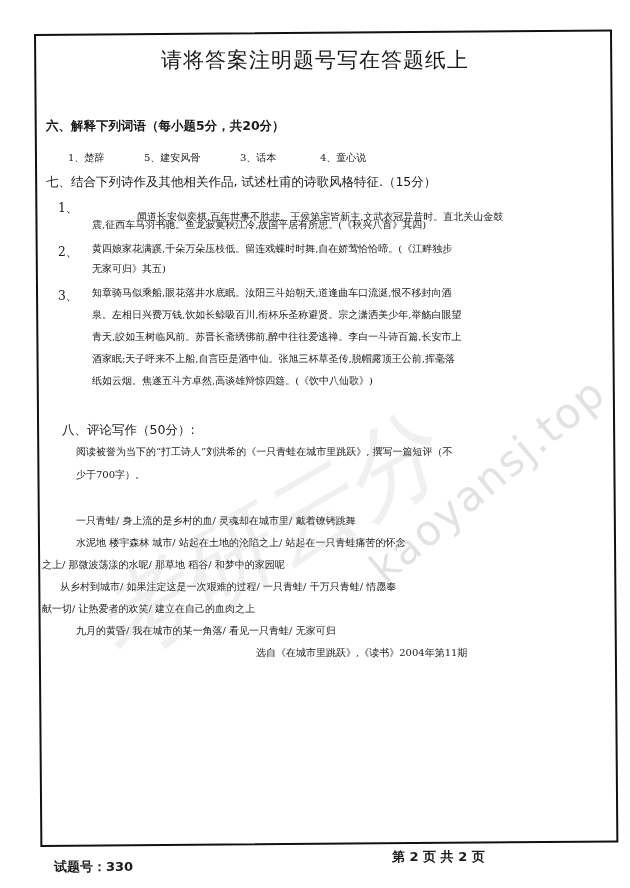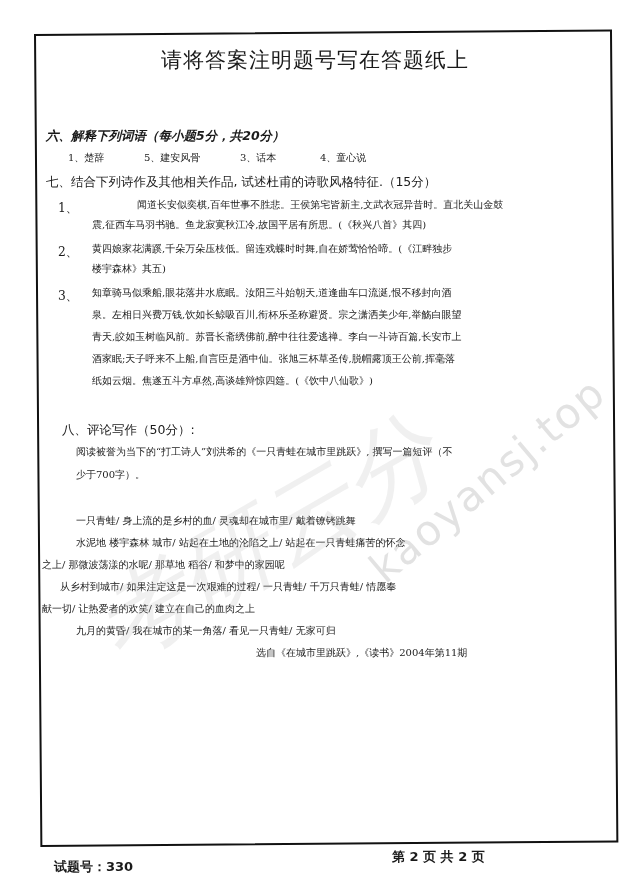--- a/index.html
+++ b/index.html
@@ -32,35 +32,35 @@
   }
   .footer { position: absolute; font-size: 13px; font-weight: bold; font-family: "DejaVu Sans", sans-serif; }
 </style>
 </head>
 <body>
 
 <div class="frame"></div>
 
 <div class="title">请将答案注明题号写在答题纸上</div>
 
-<div class="line sec bold" style="left:46px;top:130px;font-style:italic;">六、解释下列词语（每小题5分，共20分）</div>
+<div class="line sec bold" style="left:46px;top:120px;">六、解释下列词语（每小题5分，共20分）</div>
 <div class="line" style="left:68px;top:153px;">1、楚辞</div>
 <div class="line" style="left:144px;top:153px;">5、建安风骨</div>
 <div class="line" style="left:240px;top:153px;">3、话本</div>
 <div class="line" style="left:320px;top:153px;">4、童心说</div>
 
 <div class="line sec" style="left:46px;top:176px;">七、结合下列诗作及其他相关作品, 试述杜甫的诗歌风格特征.（15分）</div>
 
 <div class="num" style="left:58px;top:200px;">1、</div>
-<div class="line" style="left:92px;top:200px;padding-left:45px;">闻道长安似奕棋,百年世事不胜悲。王侯第宅皆新主,文武衣冠异昔时。直北关山金鼓</div>
+<div class="line" style="left:92px;top:212px;padding-left:45px;">闻道长安似奕棋,百年世事不胜悲。王侯第宅皆新主,文武衣冠异昔时。直北关山金鼓</div>
 <div class="line" style="left:92px;top:220px;">震,征西车马羽书驰。鱼龙寂寞秋江冷,故国平居有所思。(《秋兴八首》其四)</div>
 
 <div class="num" style="left:58px;top:244px;">2、</div>
 <div class="line" style="left:92px;top:244px;">黄四娘家花满蹊,千朵万朵压枝低。留连戏蝶时时舞,自在娇莺恰恰啼。(《江畔独步</div>
-<div class="line" style="left:92px;top:264px;">楼宇森林》其五)</div>
+<div class="line" style="left:92px;top:264px;">无家可归》其五)</div>
 
 <div class="num" style="left:58px;top:288px;">3、</div>
 <div class="line" style="left:92px;top:288px;">知章骑马似乘船,眼花落井水底眠。汝阳三斗始朝天,道逢曲车口流涎,恨不移封向酒</div>
 <div class="line" style="left:92px;top:310px;">泉。左相日兴费万钱,饮如长鲸吸百川,衔杯乐圣称避贤。宗之潇洒美少年,举觞白眼望</div>
 <div class="line" style="left:92px;top:332px;">青天,皎如玉树临风前。苏晋长斋绣佛前,醉中往往爱逃禅。李白一斗诗百篇,长安市上</div>
 <div class="line" style="left:92px;top:354px;">酒家眠;天子呼来不上船,自言臣是酒中仙。张旭三杯草圣传,脱帽露顶王公前,挥毫落</div>
 <div class="line" style="left:92px;top:376px;">纸如云烟。焦遂五斗方卓然,高谈雄辩惊四筵。(《饮中八仙歌》)</div>
 
 <div class="line sec" style="left:62px;top:424px;">八、评论写作（50分）:</div>
 <div class="line" style="left:76px;top:447px;">阅读被誉为当下的“打工诗人”刘洪希的《一只青蛙在城市里跳跃》, 撰写一篇短评（不</div>

